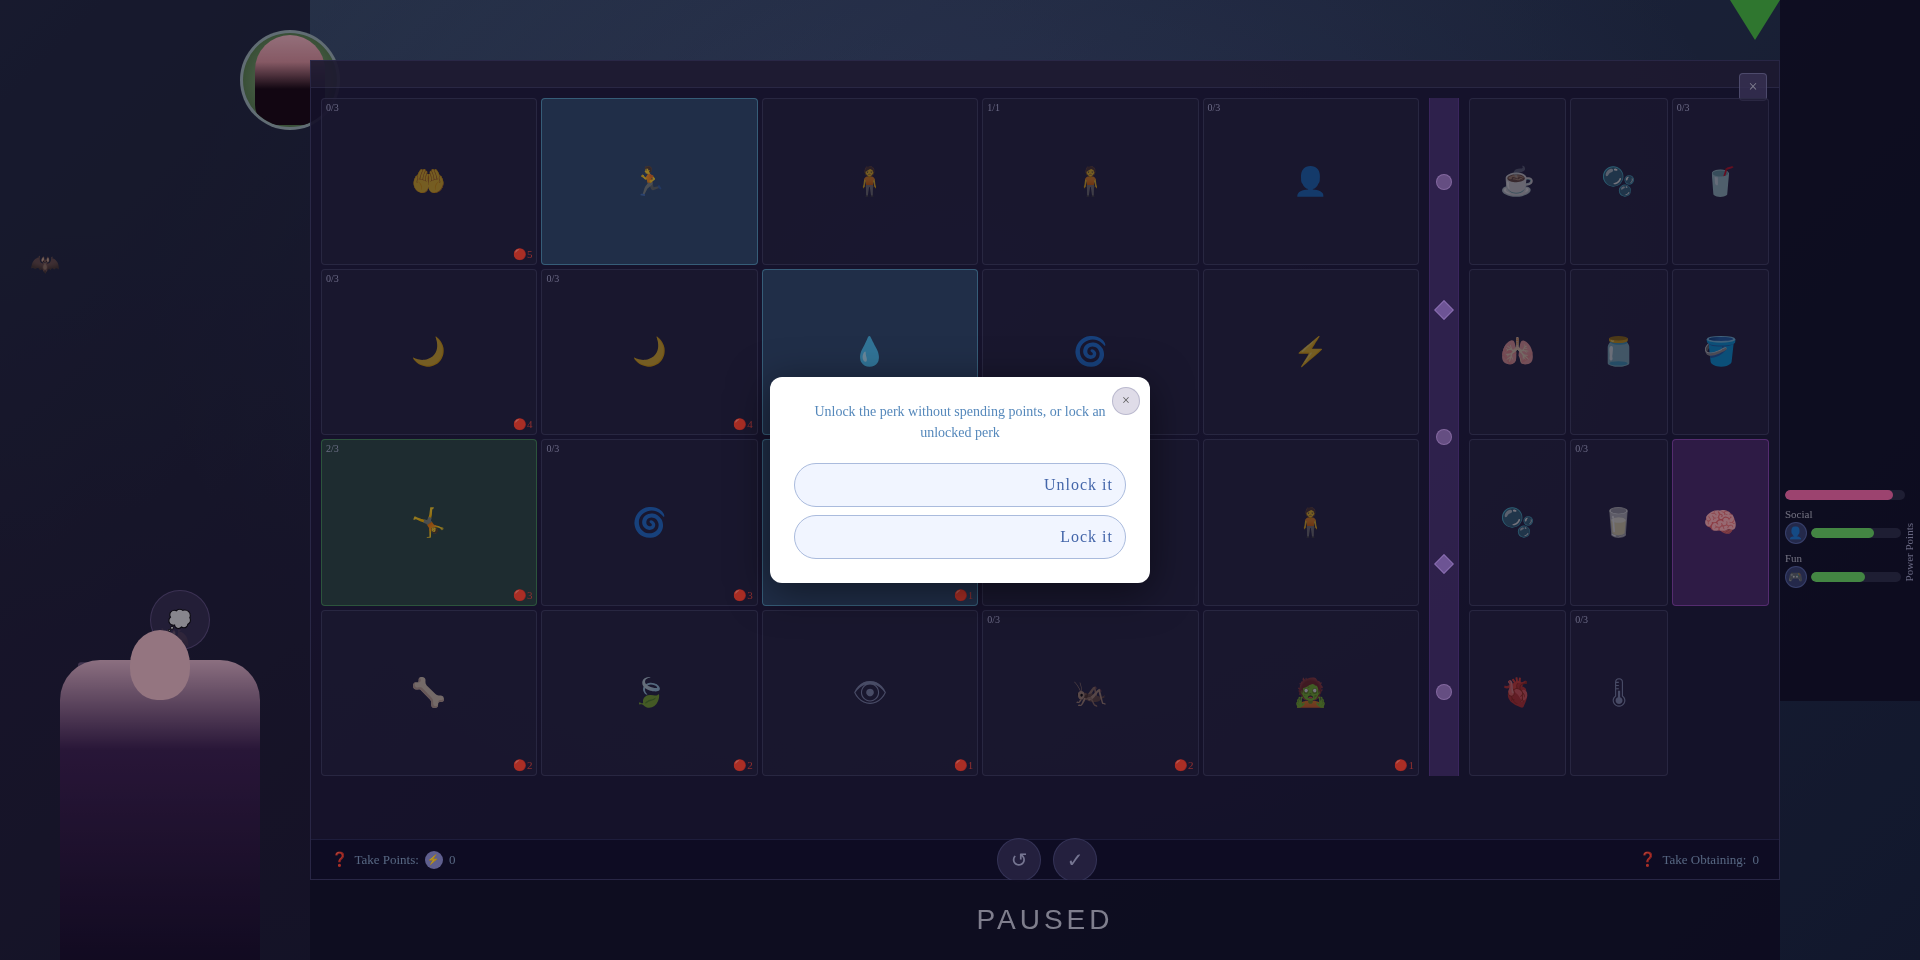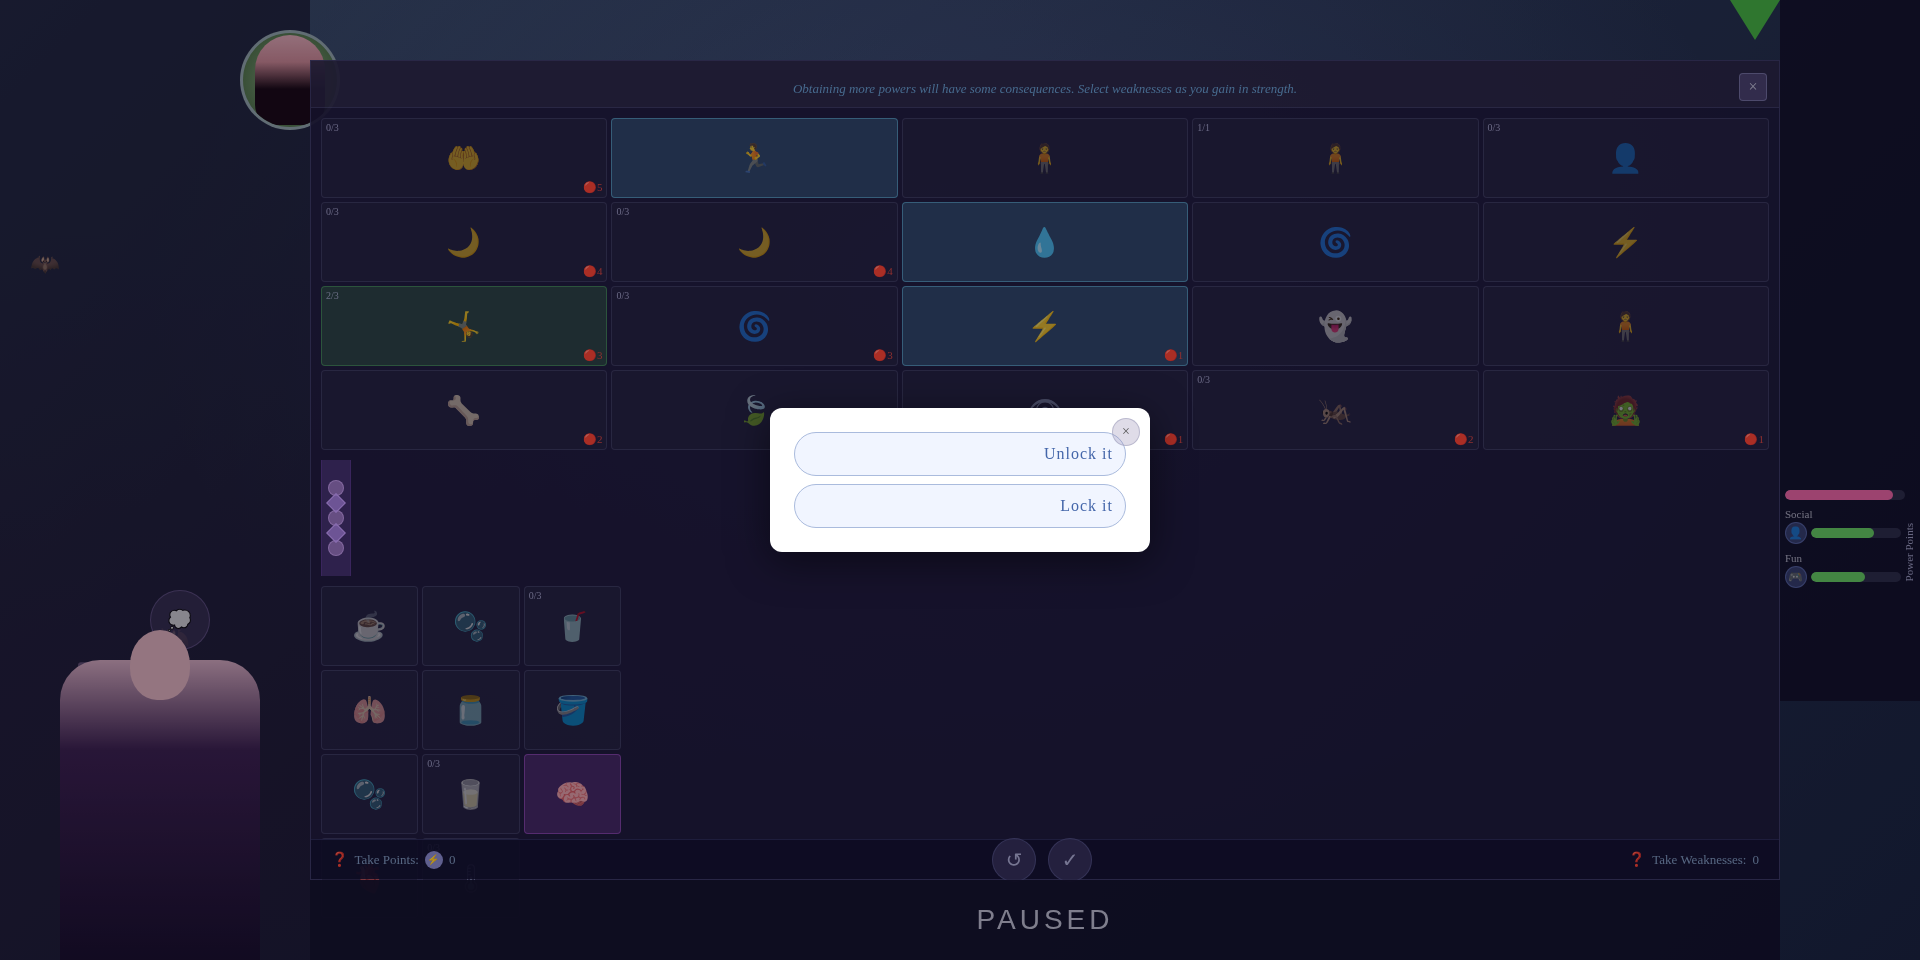--- a/index.html
+++ b/index.html
@@ -224,21 +224,20 @@
       justify-content: center;
       cursor: pointer;
     }
 
     
     .perks-area {
       display: flex;
       padding: 10px;
       gap: 10px;
       height: calc(100% - 120px);
-      flex-direction: column;
     }
 
     .perks-grid-left {
       flex: 1;
       display: grid;
       grid-template-columns: repeat(5, 1fr);
       grid-template-rows: repeat(4, 1fr);
       gap: 4px;
     }
 
@@ -569,21 +568,20 @@
       </div>
     </div>
   </div>
 
   <div class="power-points-label">Power Points</div>
 </div>
 
 <div class="main-panel">
 
   <div class="panel-header">
-    <div class="panel-subtitle">Obtaining more powers will have some consequences. Select weaknesses as you gain in strength.</div>
     <div class="close-btn">×</div>
   </div>
 
   <div class="perks-area">
 
     <div class="perks-grid-left">
 
       <div class="perk-cell">
         <span class="perk-level">0/3</span>
         <span class="perk-icon">🤲</span>
@@ -727,30 +725,31 @@
       <span>Take Points:</span>
       <span class="pp-circle">⚡</span>
       <span>0</span>
     </div>
     <div style="display:flex; gap:12px;">
       <div class="action-btn">↺</div>
       <div class="action-btn">✓</div>
     </div>
     <div class="footer-stat">
       <span class="footer-icon">❓</span>
-      <span>Take Weaknesses:</span>
+      <span>Take Obtaining:</span>
       <span>0</span>
     </div>
   </div>
 
 </div>
 
 <div class="paused-bar">
   <span class="paused-text">Paused</span>
 </div>
 
 <div class="modal-overlay">
   <div class="modal-dialog">
     <div class="modal-close">×</div>
+    <div class="modal-description">Unlock the perk without spending points, or lock an unlocked perk</div>
     <button class="modal-btn">Unlock it</button>
     <button class="modal-btn">Lock it</button>
   </div>
 </div>
 
 </body></html>

